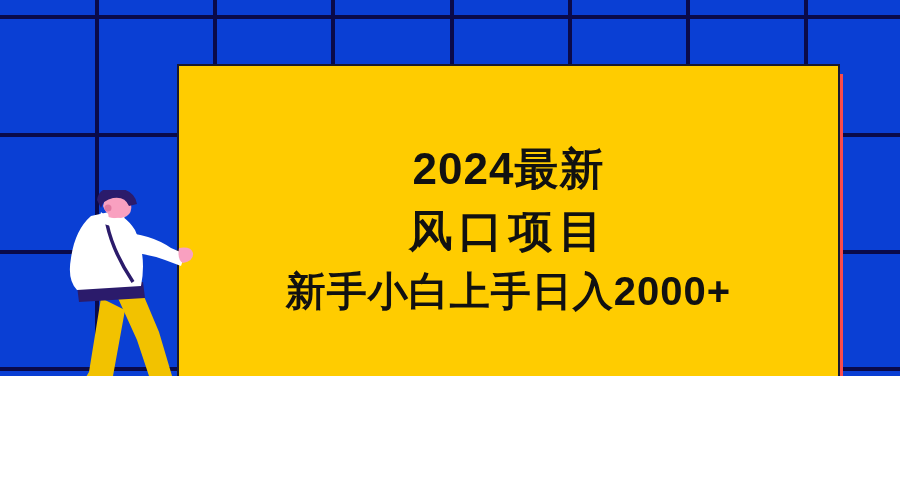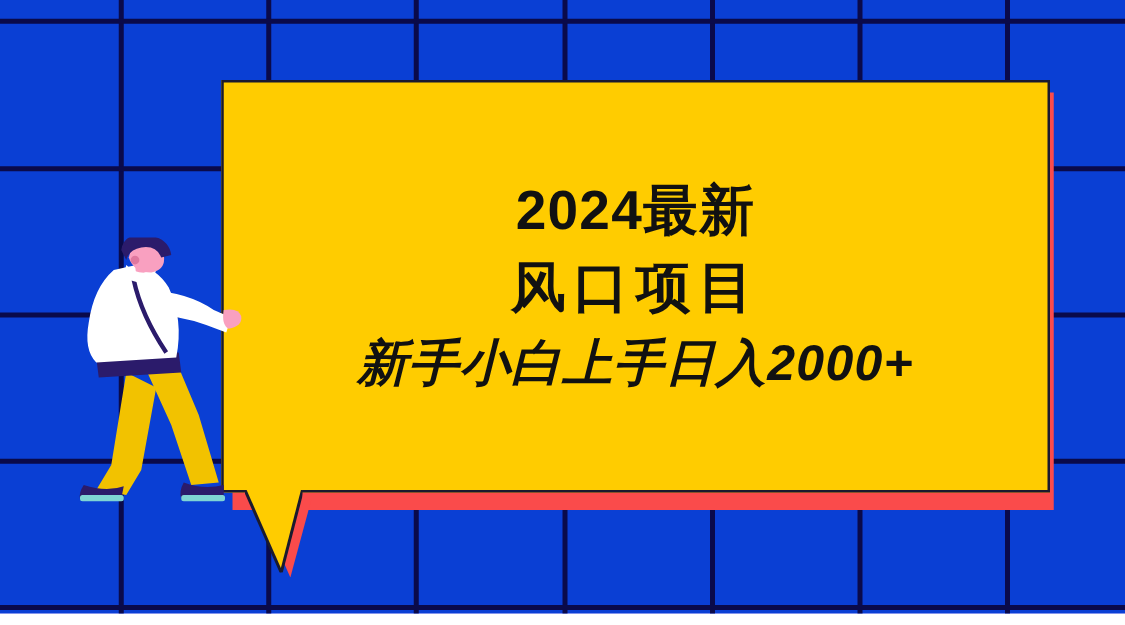--- a/index.html
+++ b/index.html
@@ -3,21 +3,21 @@
 <meta charset="utf-8">
 <style>
   html, body {
     margin: 0;
     padding: 0;
     background: #ffffff;
   }
   #poster {
     position: relative;
     width: 900px;
-    height: 491px;
+    height: 376px;
     overflow: hidden;
     background: #c4b5fd;
     font-family: "Liberation Sans", "DejaVu Sans", sans-serif;
   }
 
   
   .bg-base {
     position: absolute;
     inset: 0;
     background: #0a3fd4;
@@ -100,21 +100,20 @@
     font-size: 44px;
     font-weight: 700;
     letter-spacing: 6px;
     line-height: 1;
     white-space: nowrap;
     text-align: center;
   }
   .line3 {
     font-size: 40px;
     font-weight: 700;
-    font-style: italic;
     letter-spacing: 1px;
     line-height: 1;
     white-space: nowrap;
   }
 
   
   .character {
     position: absolute;
     left: 55px;
     top: 190px;

